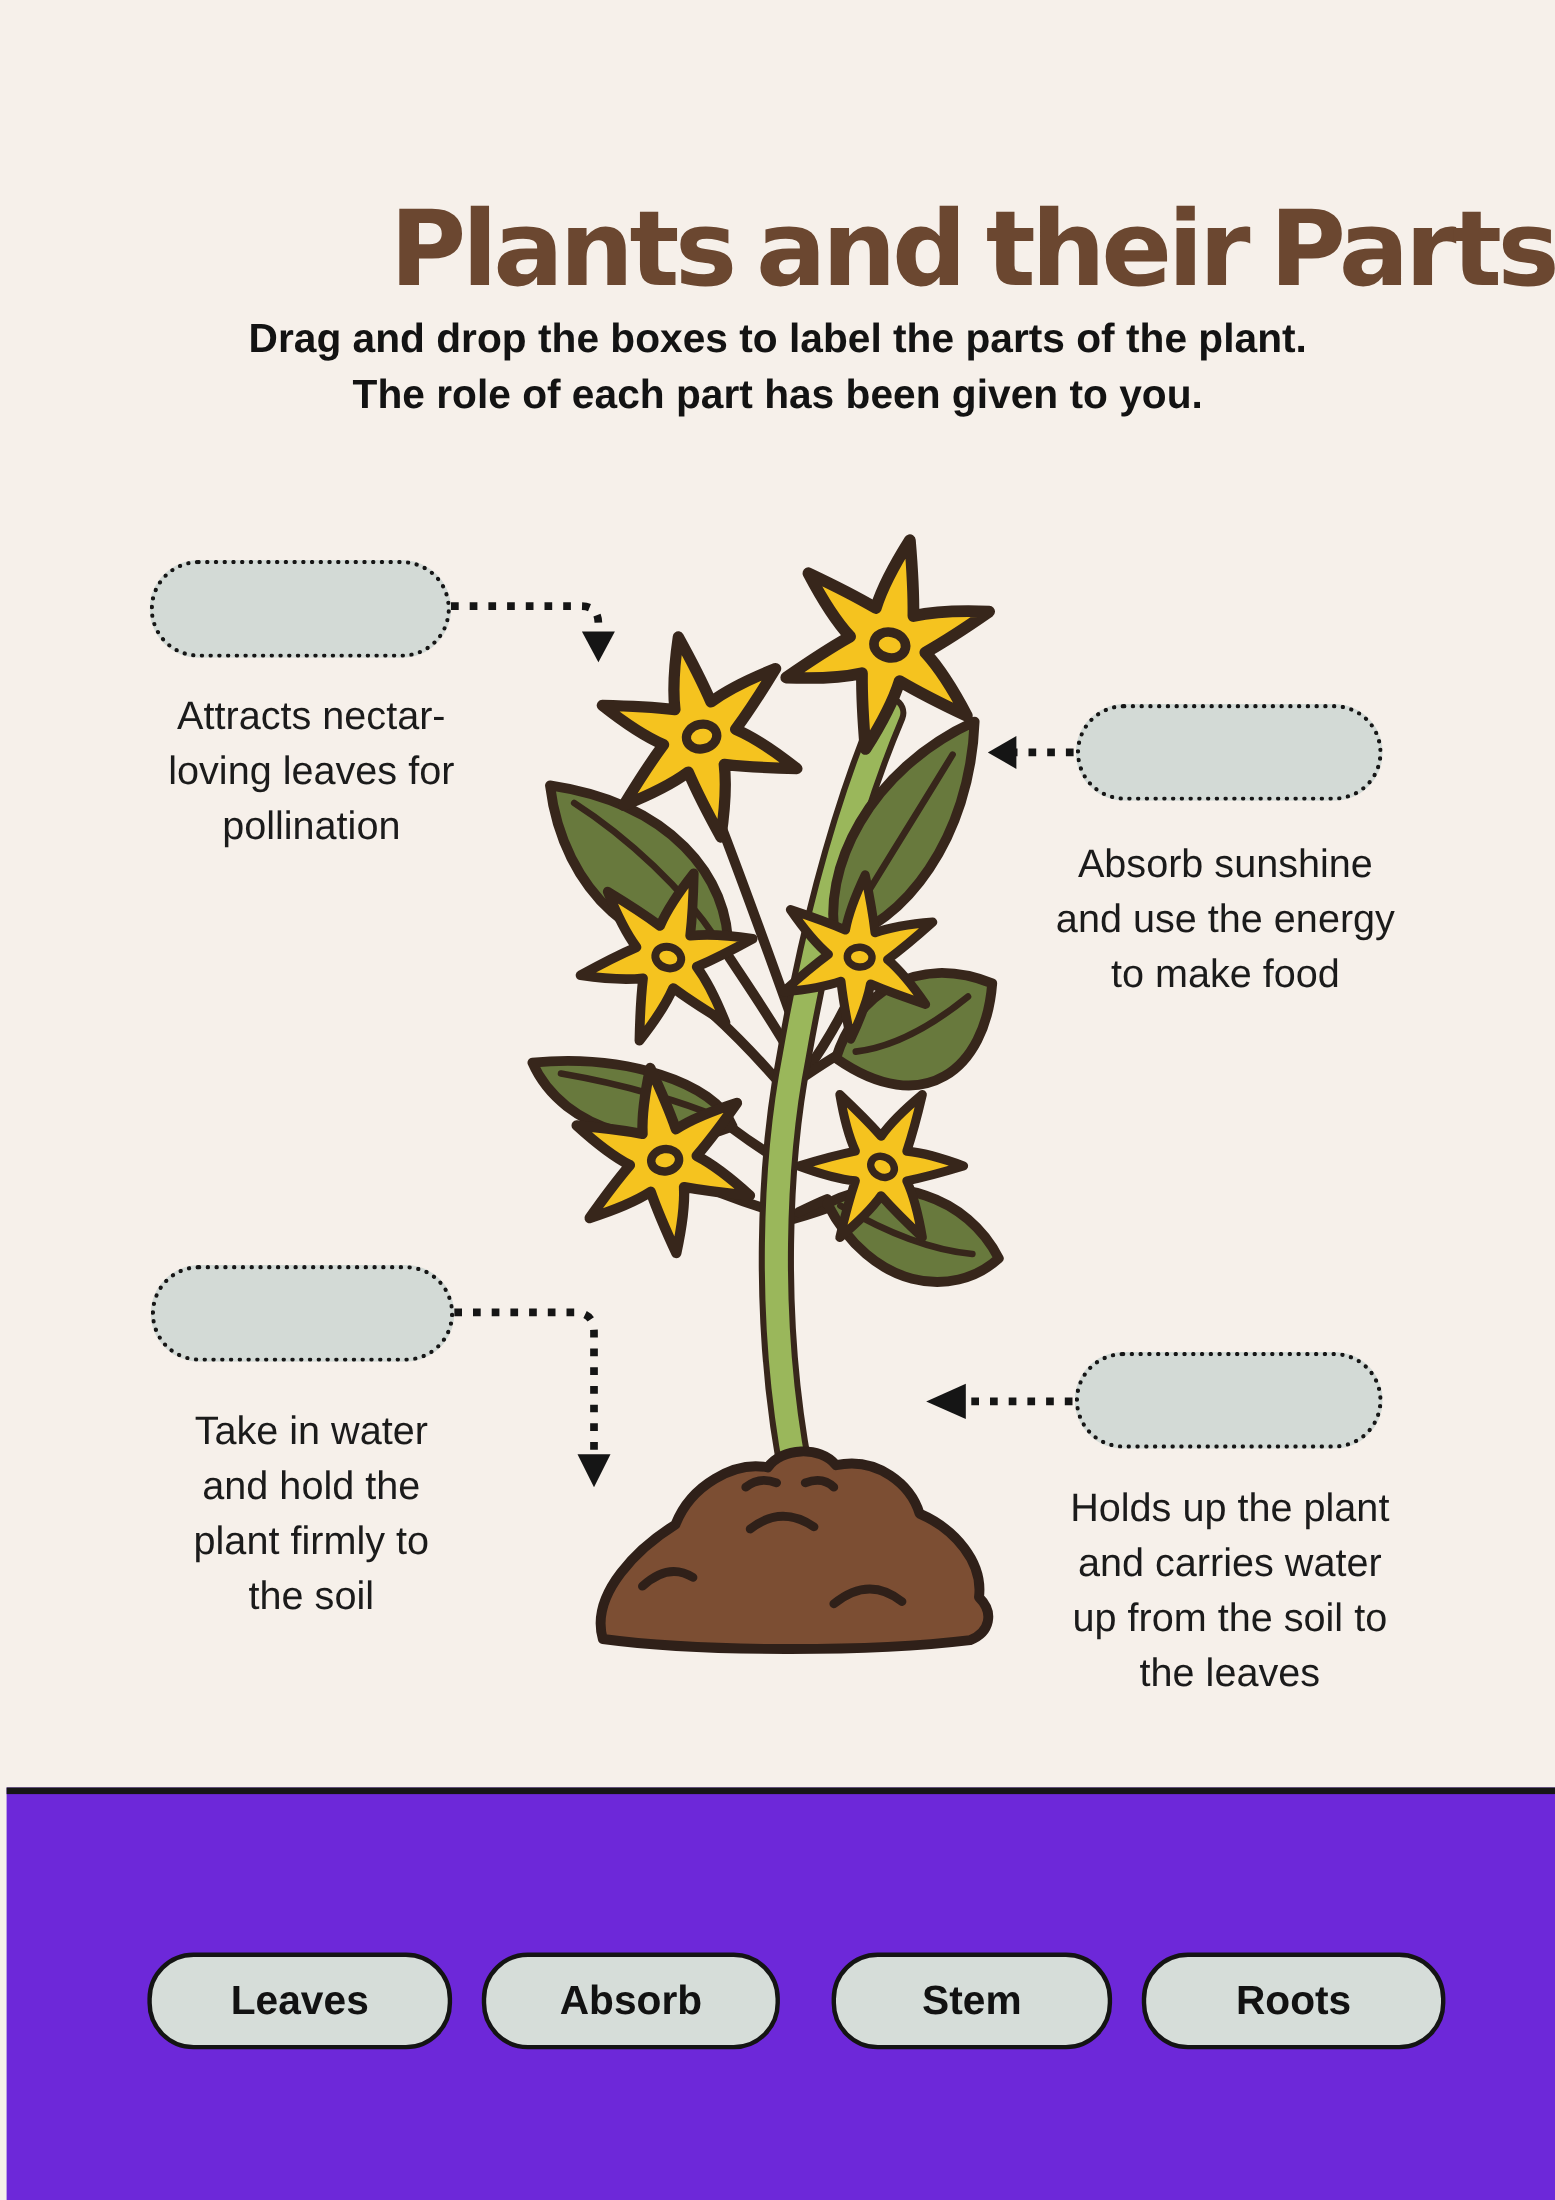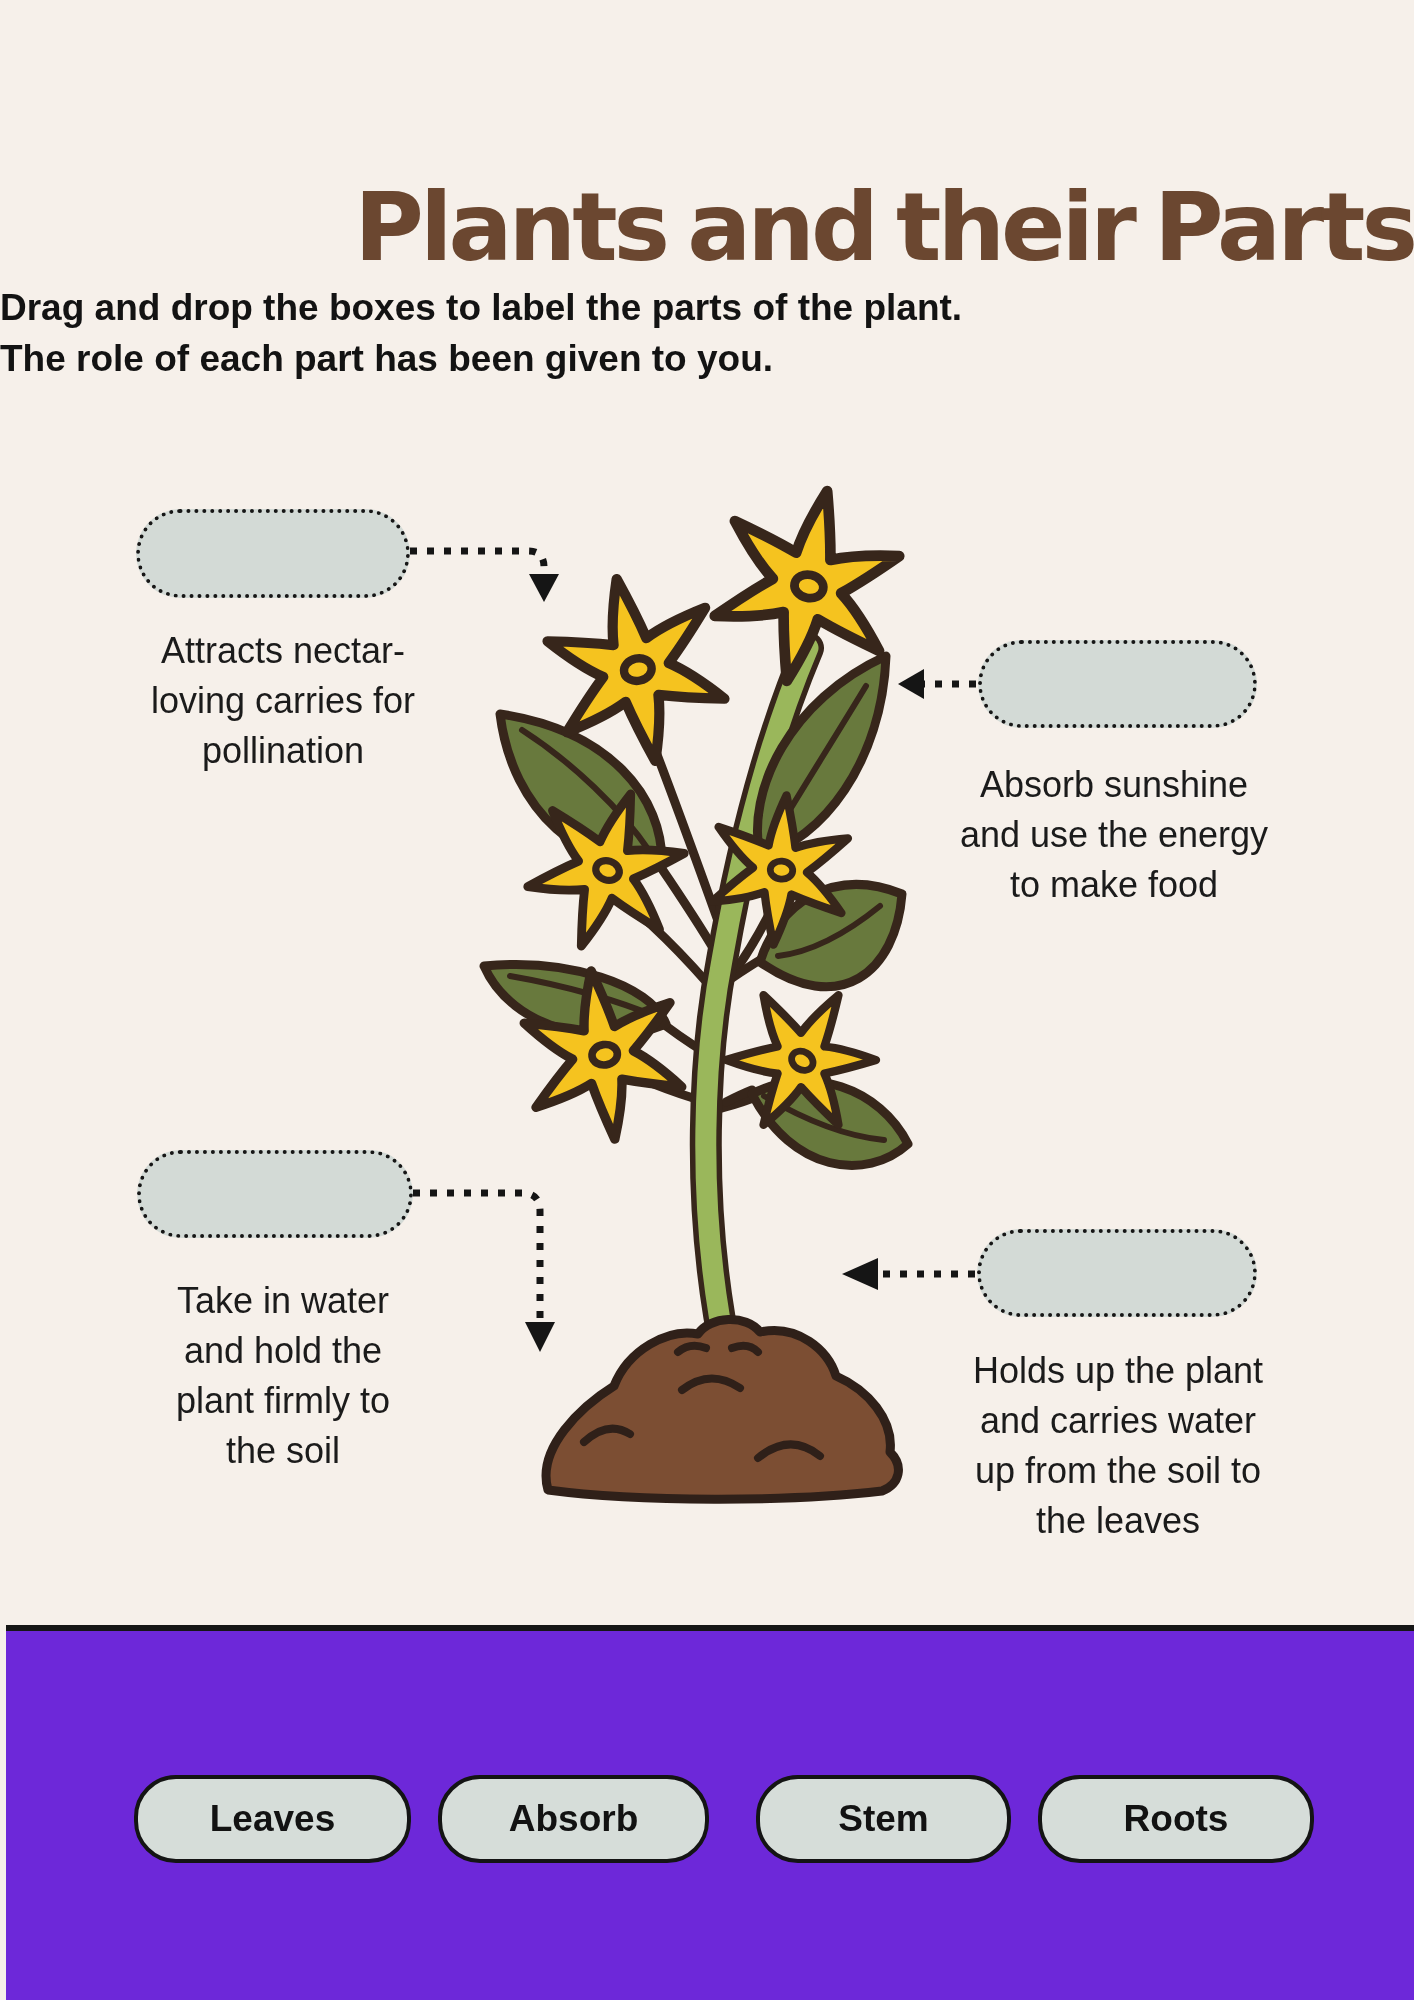--- a/index.html
+++ b/index.html
@@ -9,21 +9,21 @@
     font-family:"Liberation Sans", sans-serif;color:#161412;
   }
   .title{
     position:absolute;left:0;top:116px;width:1414px;
     text-align:right;color:#6B4730;
     font-family:"DejaVu Sans", sans-serif;font-weight:bold;
     font-size:95px;line-height:1.0;letter-spacing:-4px;word-spacing:-8px;
   }
   .instructions{
     position:absolute;left:0;top:282px;width:1414px;
-    font-weight:bold;font-size:37px;line-height:51px;
+    text-align:center;font-weight:bold;font-size:37px;line-height:51px;
     white-space:pre-line;color:#131313;
   }
   .pill{
     position:absolute;border:4px dotted #161616;border-radius:46px;
     background:#D3DAD6;box-sizing:border-box;
   }
   .pill.z1{left:136px;top:509px;width:274px;height:89px;}
   .pill.z2{left:978px;top:640px;width:279px;height:88px;}
   .pill.z3{left:137px;top:1150px;width:276px;height:88px;}
   .pill.z4{left:977px;top:1229px;width:280px;height:88px;}
@@ -157,21 +157,21 @@
       <path class="arrowhead" d="M842,1274 L878,1258 L878,1290 Z"></path>
     </g>
   </svg>
 
   <div class="pill z1"></div>
   <div class="pill z2"></div>
   <div class="pill z3"></div>
   <div class="pill z4"></div>
 
   <div class="desc d1">Attracts nectar-
-loving carries for
+loving leaves for
 pollination</div>
   <div class="desc d2">Absorb sunshine
 and use the energy
 to make food</div>
   <div class="desc d3">Take in water
 and hold the
 plant firmly to
 the soil</div>
   <div class="desc d4">Holds up the plant
 and carries water

